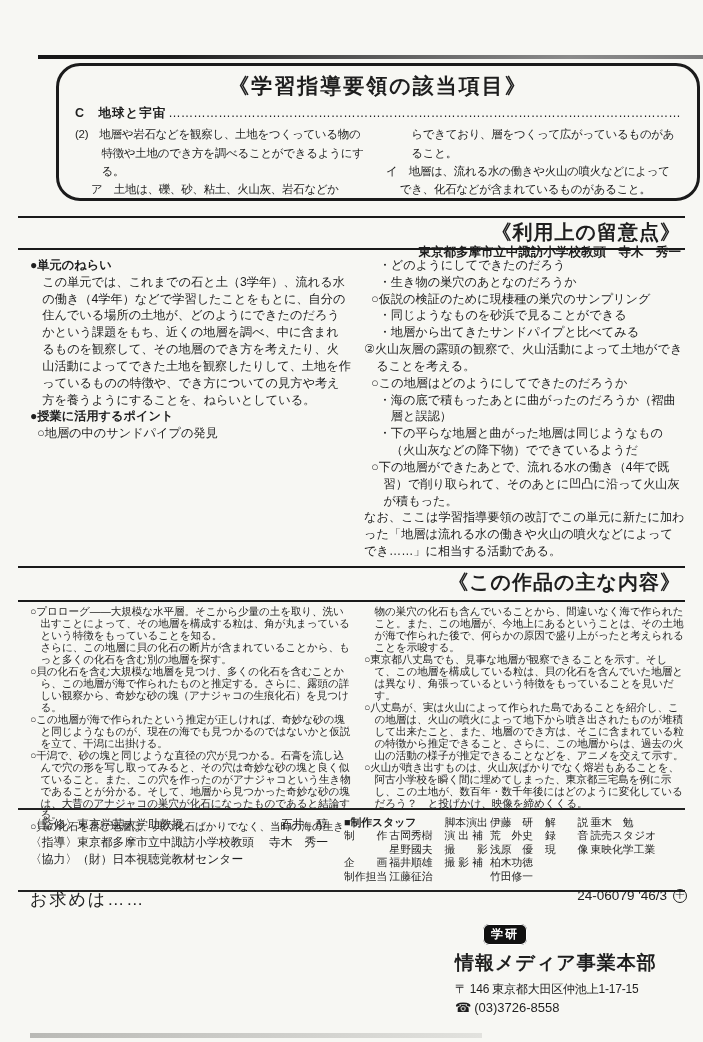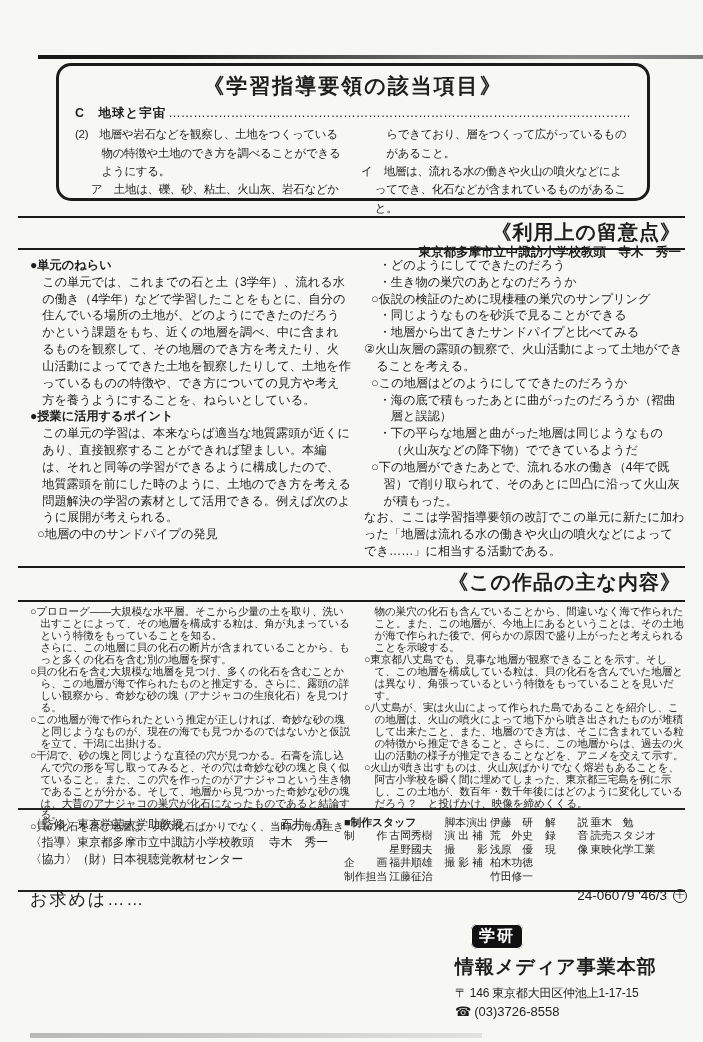--- a/index.html
+++ b/index.html
@@ -6,22 +6,22 @@
   body{
     width:703px;height:1042px;position:relative;overflow:hidden;
     background:#f7f7f3;color:#1e1e1e;
     font-family:"Liberation Sans","DejaVu Sans",sans-serif;
   }
   p{margin:0;}
   
   .topbar{position:absolute;left:38px;top:55px;width:665px;height:4px;
     background:linear-gradient(90deg,#161616 0%,#1d1d1d 20%,#4a4a4a 42%,#6b6b6b 60%,#8b8b8b 80%,#7b7b7b 100%);}
   
-  .gbox{position:absolute;left:56px;top:63px;width:594px;height:138px;
-    border:3px solid #1b1b1b;border-radius:15px;padding:6px 16px 0;box-sizing:border-box;background:transparent;}
+  .gbox{position:absolute;left:56px;top:63px;width:644px;height:138px;
+    border:3px solid #1b1b1b;border-radius:24px;padding:6px 16px 0;box-sizing:border-box;background:transparent;}
   .gbox-title{text-align:center;font-size:21px;font-weight:700;letter-spacing:2px;margin-bottom:5px;}
   .gcat{display:flex;align-items:baseline;font-size:12.5px;font-weight:700;line-height:1.3;}
   .gcat-label{flex:none;letter-spacing:1px;}
   .gcat-dots{flex:1;overflow:hidden;white-space:nowrap;font-weight:400;margin-left:2px;}
   .gcols{display:flex;gap:16px;margin-top:4px;font-size:11.5px;letter-spacing:-0.3px;line-height:1.6;}
   .gcol{flex:1;min-width:0;}
   .t-g2{padding-left:2.3em;text-indent:-2.3em;}
   .t-ga{margin-left:1.4em;padding-left:1.4em;text-indent:-1.4em;}
   .t-gcont{padding-left:2.2em;font-family:Liberation Serif, serif;}
   .t-gi{padding-left:1.2em;text-indent:-1.2em;}
@@ -59,22 +59,22 @@
   .staff-row{display:flex;white-space:pre;}
   .staff-role{width:4.2em;flex:none;}
   
   .footrow{position:absolute;left:30px;top:888px;width:657px;display:flex;justify-content:space-between;align-items:flex-start;}
   .inquiry{font-size:17px;letter-spacing:2px;}
   .pcode{font-size:13.5px;display:flex;align-items:center;gap:6px;}
   .circle-mark{width:14px;height:14px;border:1.3px solid #222;border-radius:50%;
     display:inline-flex;align-items:center;justify-content:center;font-size:9px;line-height:1;box-sizing:border-box;}
   
   .pub{position:absolute;left:455px;top:924px;width:245px;}
-  .brand{display:inline-block;margin-left:16px;background:#111;color:#fff;
-    font-size:16px;font-weight:700;letter-spacing:2px;padding:2px 8px;border-radius:6px;
+  .brand{display:inline-block;margin-left:28px;background:#111;color:#fff;
+    font-size:12px;font-weight:700;letter-spacing:2px;padding:2px 8px;border-radius:6px;
     box-shadow:inset 0 0 0 1px #fff;}
   .division{font-size:19px;font-weight:600;letter-spacing:1px;margin-top:5px;}
   .addr{font-size:12px;margin-top:5px;display:flex;align-items:baseline;gap:3px;letter-spacing:-0.2px;}
   .phone{font-size:13px;margin-top:2px;display:flex;align-items:baseline;gap:3px;}
   
   .botbar{position:absolute;left:30px;top:1033px;width:452px;height:5px;
     background:linear-gradient(90deg,#b9b9b5,#cfcfcb 55%,#e2e2de);}
 </style>
 </head>
 <body>
@@ -104,21 +104,20 @@
 <div class="sech sech1">
   <span class="sech-title">《利用上の留意点》</span>
   <span class="sech-author">東京都多摩市立中諏訪小学校教頭　寺木　秀一</span>
 </div>
 <div class="notes">
   <div class="ncol">
 
   <p class="np t-head">●単元のねらい</p>
       <p class="np t-para">この単元では、これまでの石と土（3学年）、流れる水の働き（4学年）などで学習したことをもとに、自分の住んでいる場所の土地が、どのようにできたのだろうかという課題をもち、近くの地層を調べ、中に含まれるものを観察して、その地層のでき方を考えたり、火山活動によってできた土地を観察したりして、土地を作っているものの特徴や、でき方についての見方や考え方を養うようにすることを、ねらいとしている。</p>
       <p class="np t-head">●授業に活用するポイント</p>
-      <p class="np t-para">この単元の学習は、本来ならば適当な地質露頭が近くにあり、直接観察することができれば望ましい。本編は、それと同等の学習ができるように構成したので、地質露頭を前にした時のように、土地のでき方を考える問題解決の学習の素材として活用できる。例えば次のように展開が考えられる。</p>
       <p class="np t-circle">○地層の中のサンドパイプの発見</p>
     </div>
   <div class="ncol">
 
   <p class="np t-dot">・どのようにしてできたのだろう</p>
       <p class="np t-dot">・生き物の巣穴のあとなのだろうか</p>
       <p class="np t-circle">○仮説の検証のために現棲種の巣穴のサンプリング</p>
       <p class="np t-dot">・同じようなものを砂浜で見ることができる</p>
       <p class="np t-dot">・地層から出てきたサンドパイプと比べてみる</p>
       <p class="np t-num">②火山灰層の露頭の観察で、火山活動によって土地ができることを考える。</p>

